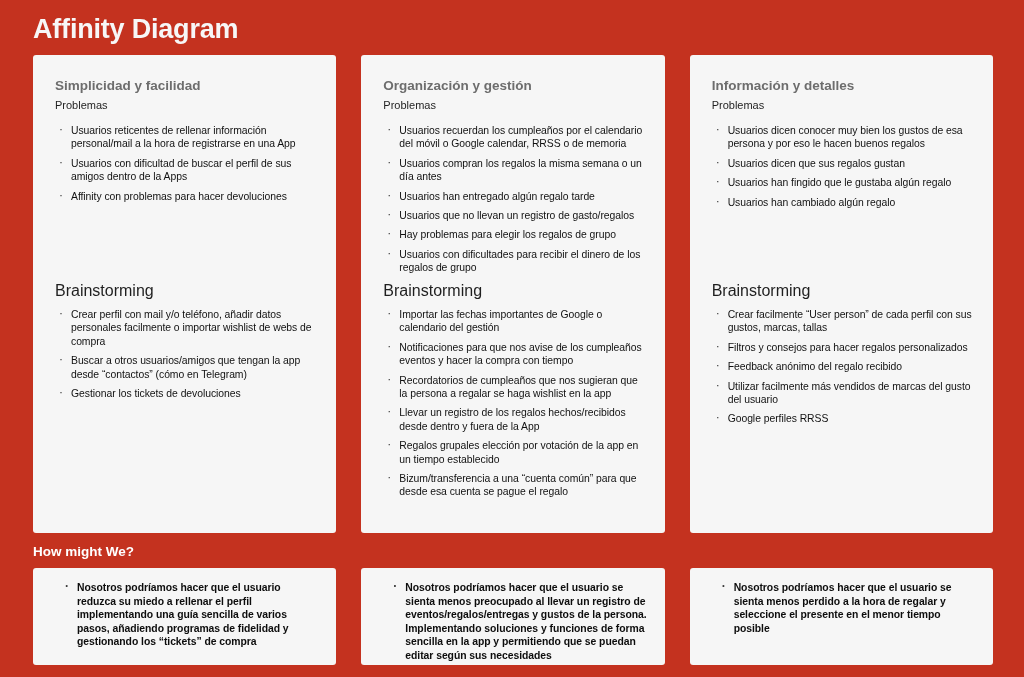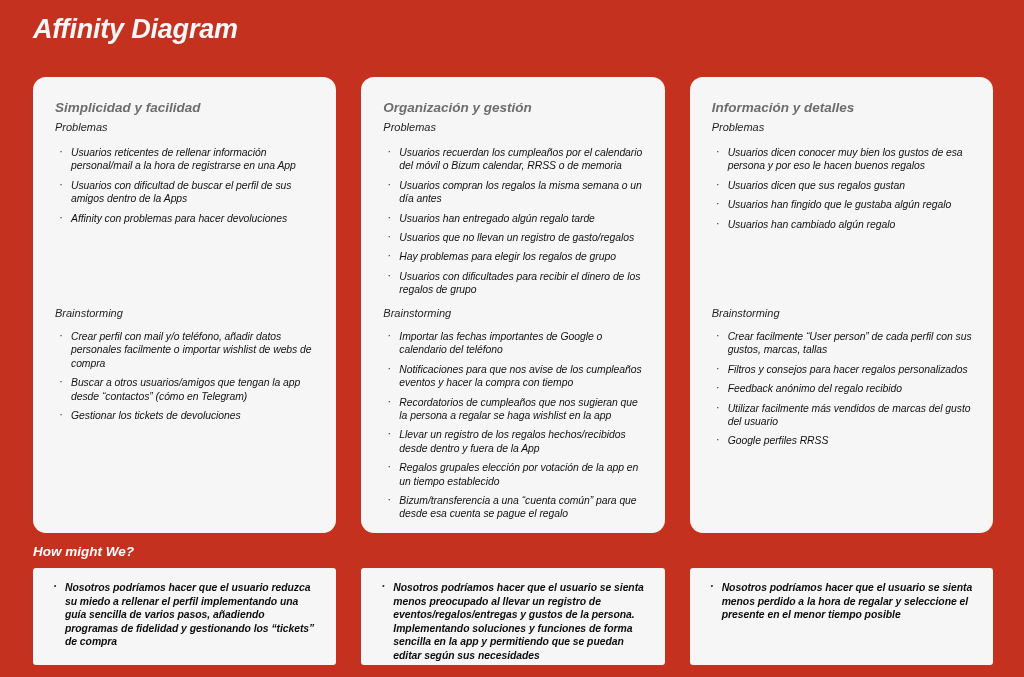--- a/index.html
+++ b/index.html
@@ -14,21 +14,20 @@
     background: #c4321f;
     font-family: "Liberation Sans", sans-serif;
     -webkit-font-smoothing: antialiased;
   }
 
   .board {
     position: relative;
     width: 1024px;
     height: 677px;
     padding: 0;
-    font-style: italic;
   }
 
   
   .board-title {
     position: absolute;
     left: 33px;
     top: 12px;
     font-size: 27px;
     font-weight: bold;
     color: #f7f7f7;
@@ -43,43 +42,42 @@
     top: 55px;
     width: 960px;
     height: 478px;
     display: flex;
     gap: 25px;
   }
 
   .card {
     flex: 1 1 0;
     background: #f6f6f6;
-    border-radius: 13px;
+    border-radius: 3px;
     padding: 22px 22px 28px 22px;
     overflow: hidden;
     position: relative;
-    margin-top: 22px;
   }
 
   .card-title {
     font-size: 13.5px;
     font-weight: bold;
     color: #6d6d6d;
     line-height: 18px;
     margin-bottom: 2px;
   }
 
   .section-label {
     font-size: 11px;
     color: #1f1f1f;
     line-height: 16px;
   }
 
   .brainstorm-label {
-    font-size: 11px;
+    font-size: 16px;
     color: #1f1f1f;
     line-height: 16px;
     position: absolute;
     left: 22px;
     top: 228px;
   }
 
   ul.bullets {
     list-style: none;
     margin-top: 11px;
@@ -134,21 +132,21 @@
     height: 97px;
     display: flex;
     gap: 25px;
     align-items: stretch;
   }
 
   .hmw-card {
     flex: 1 1 0;
     background: #f6f6f6;
     border-radius: 3px;
-    padding: 13px 18px 12px 16px;
+    padding: 13px 18px 12px 28px;
     overflow: hidden;
   }
 
   .hmw-card ul {
     list-style: none;
   }
 
   .hmw-card li {
     position: relative;
     padding-left: 16px;
@@ -192,30 +190,30 @@
         <li>Crear perfil con mail y/o teléfono, añadir datos personales facilmente o importar wishlist de webs de compra</li>
         <li>Buscar a otros usuarios/amigos que tengan la app desde “contactos” (cómo en Telegram)</li>
         <li>Gestionar los tickets de devoluciones</li>
       </ul>
     </div>
 
     <div class="card">
       <div class="card-title">Organización y gestión</div>
       <div class="section-label">Problemas</div>
       <ul class="bullets">
-        <li>Usuarios recuerdan los cumpleaños por el calendario del móvil o Bizum calendar, RRSS o de memoria</li>
+        <li>Usuarios recuerdan los cumpleaños por el calendario del móvil o Google calendar, RRSS o de memoria</li>
         <li>Usuarios compran los regalos la misma semana o un día antes</li>
         <li>Usuarios han entregado algún regalo tarde</li>
         <li>Usuarios que no llevan un registro de gasto/regalos</li>
         <li>Hay problemas para elegir los regalos de grupo</li>
         <li>Usuarios con dificultades para recibir el dinero de los regalos de grupo</li>
       </ul>
       <div class="brainstorm-label">Brainstorming</div>
       <ul class="bullets brainstorm-list">
-        <li>Importar las fechas importantes de Google o calendario del teléfono</li>
+        <li>Importar las fechas importantes de Google o calendario del gestión</li>
         <li>Notificaciones para que nos avise de los cumpleaños eventos y hacer la compra con tiempo</li>
         <li>Recordatorios de cumpleaños que nos sugieran que la persona a regalar se haga wishlist en la app</li>
         <li>Llevar un registro de los regalos hechos/recibidos desde dentro y fuera de la App</li>
         <li>Regalos grupales elección por votación de la app en un tiempo establecido</li>
         <li>Bizum/transferencia a una “cuenta común” para que desde esa cuenta se pague el regalo</li>
       </ul>
     </div>
 
     <div class="card">
       <div class="card-title">Información y detalles</div>

